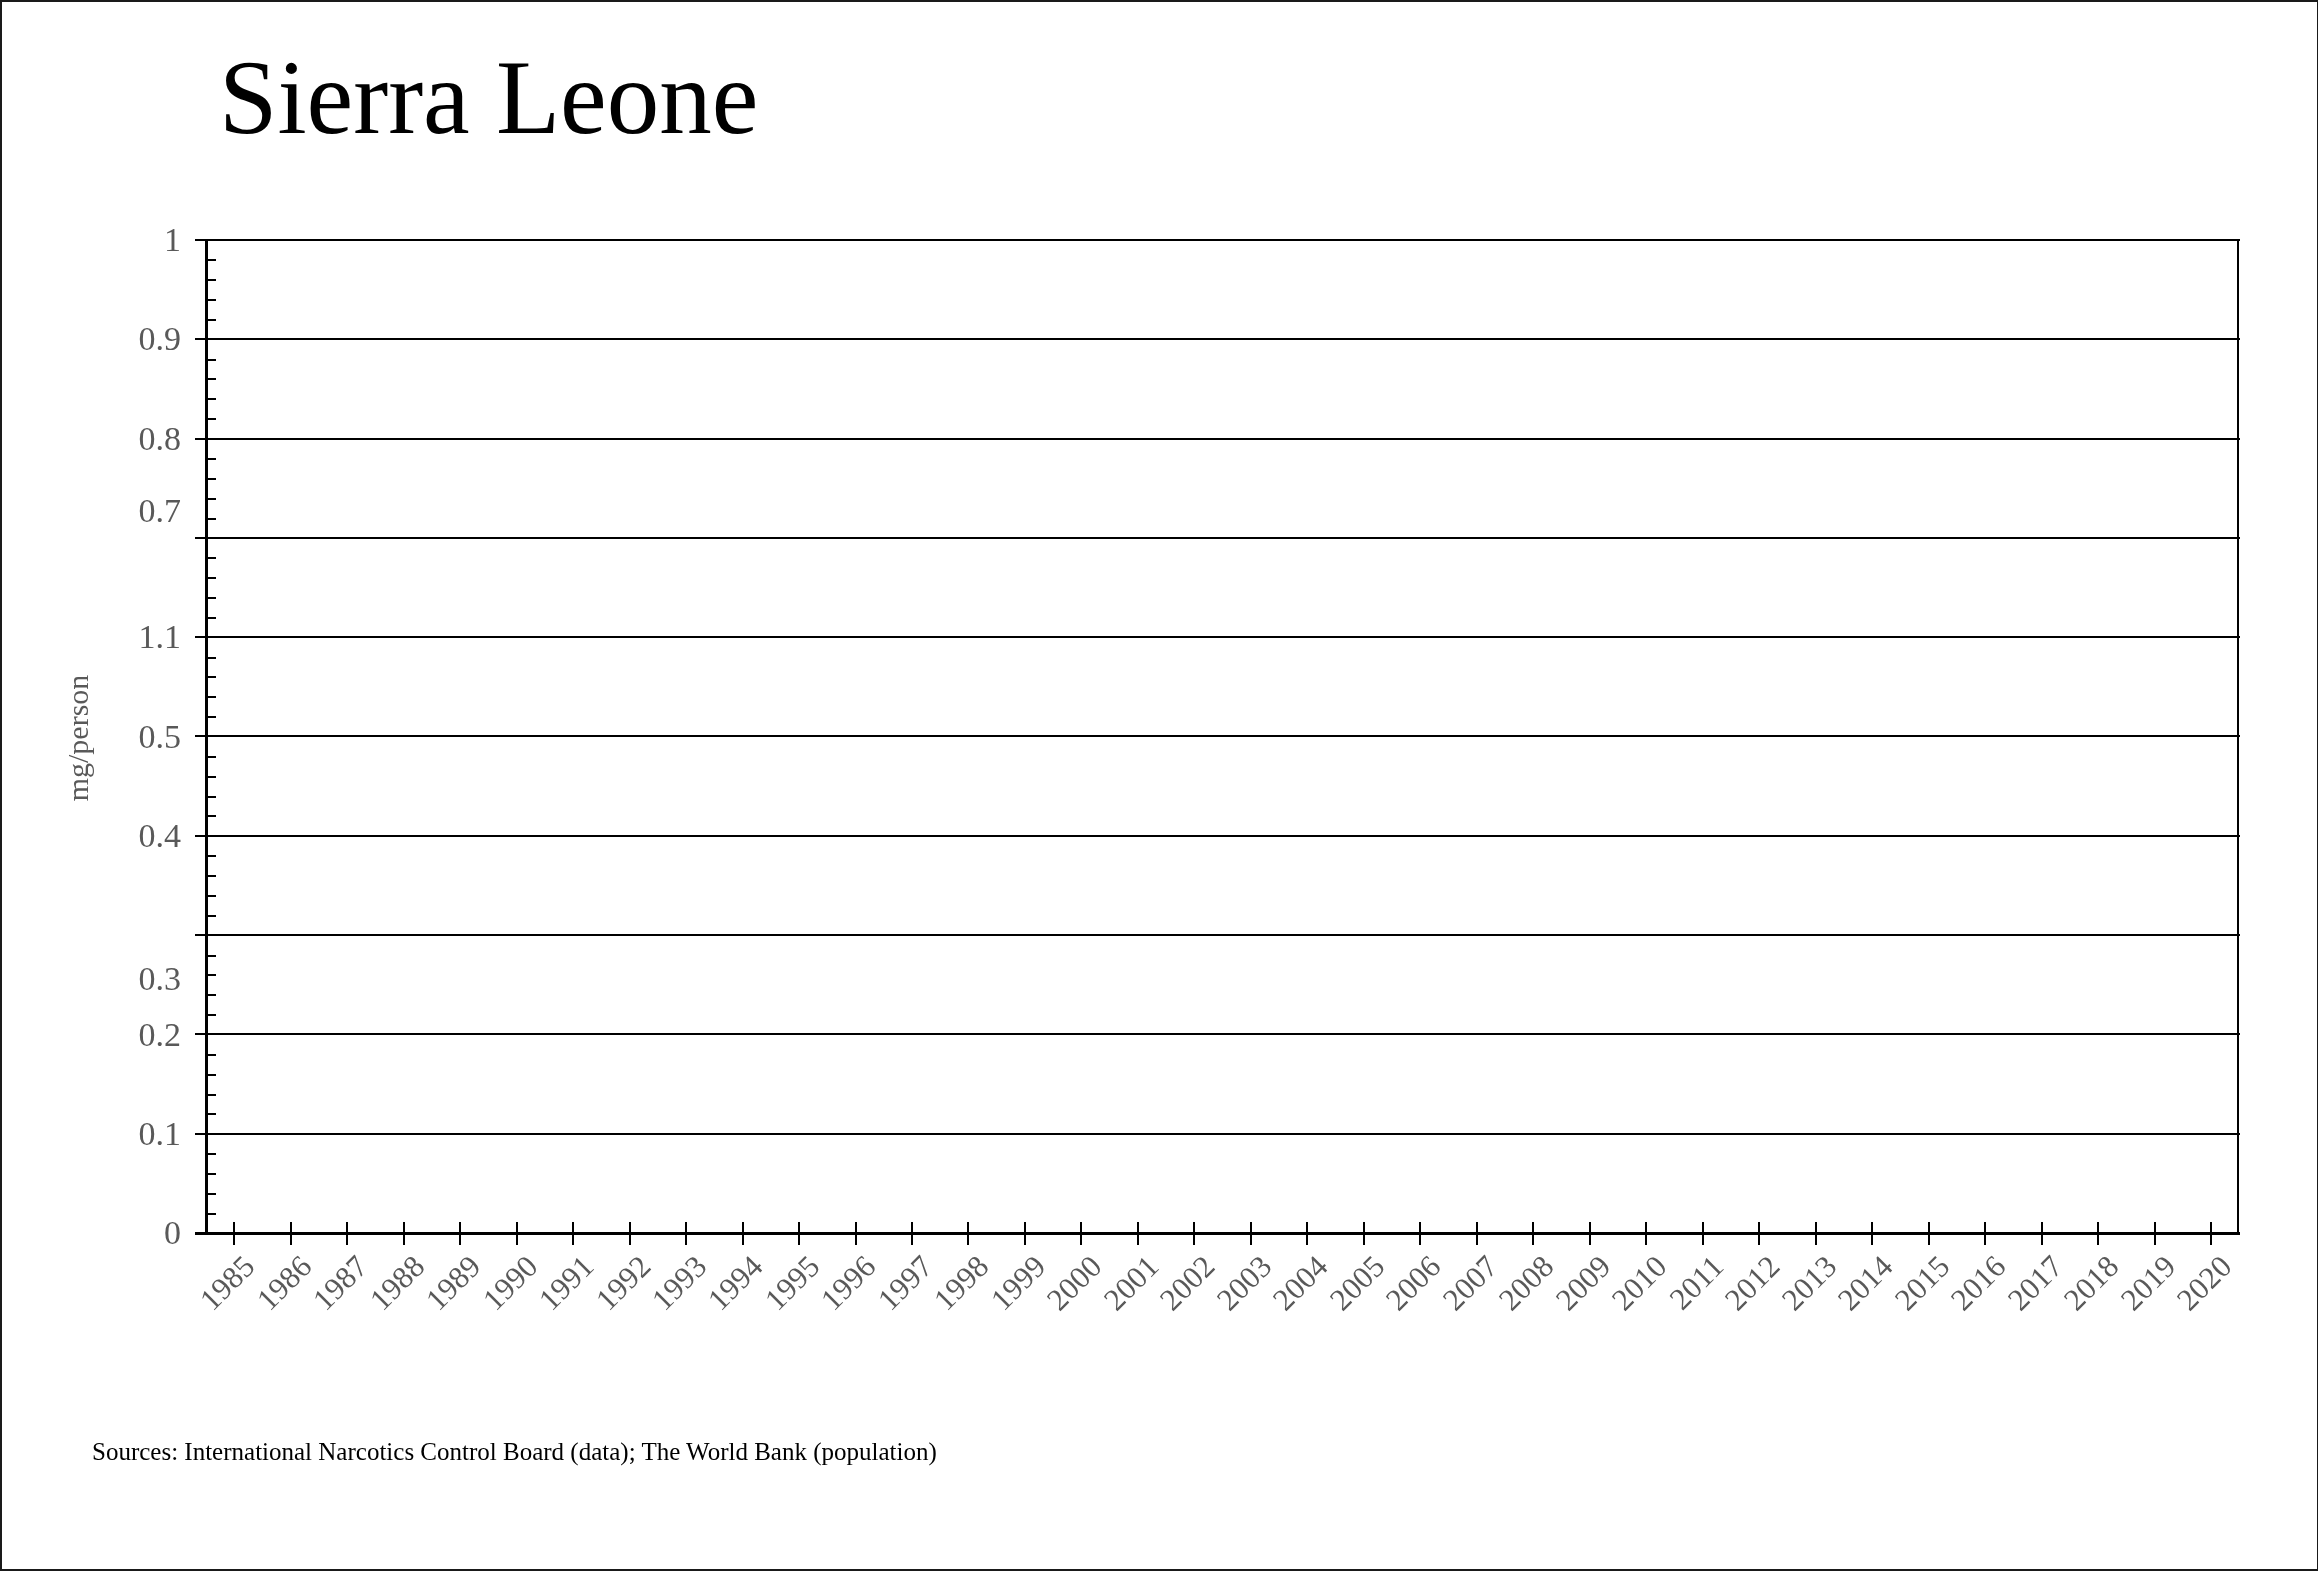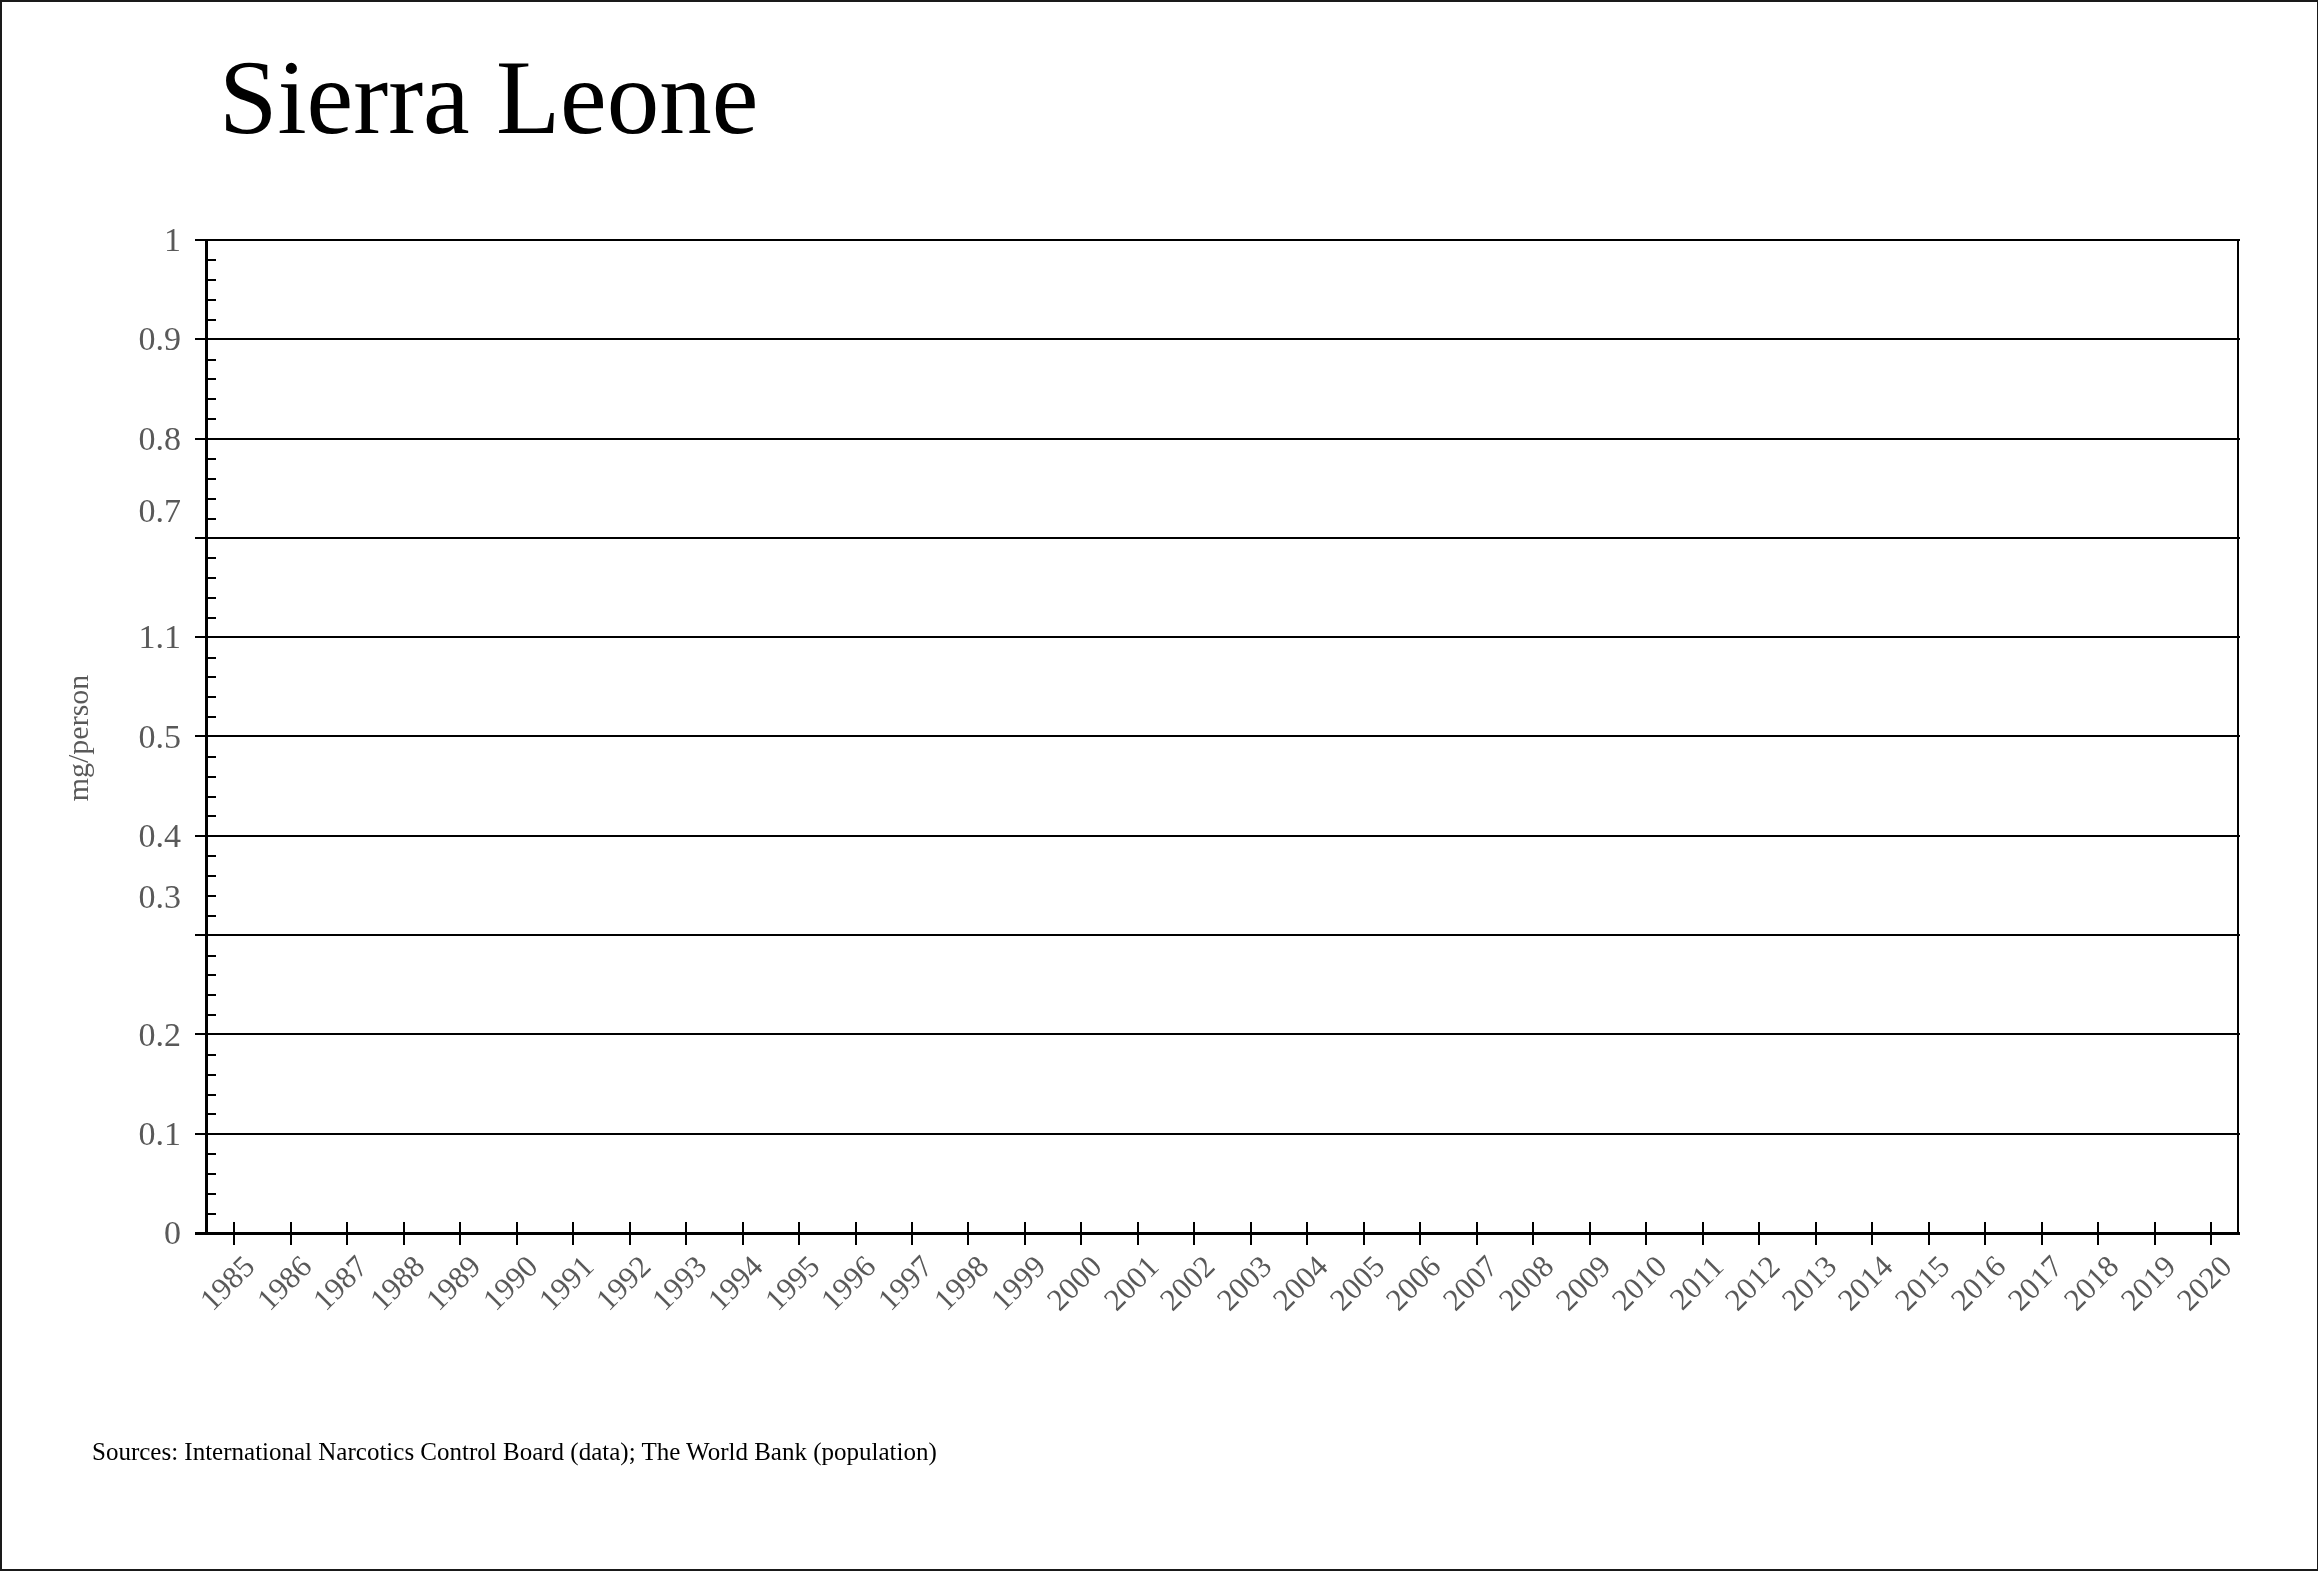--- a/index.html
+++ b/index.html
@@ -215,21 +215,21 @@
     </div>
 
   <div id="y-tick-labels">
       <div class="y-tick-label" style="top: 219px;">1</div>
       <div class="y-tick-label" style="top: 318px;">0.9</div>
       <div class="y-tick-label" style="top: 418px;">0.8</div>
       <div class="y-tick-label" style="top: 490px;">0.7</div>
       <div class="y-tick-label" style="top: 616px;">1.1</div>
       <div class="y-tick-label" style="top: 716px;">0.5</div>
       <div class="y-tick-label" style="top: 815px;">0.4</div>
-      <div class="y-tick-label" style="top: 876px;">0.3</div>
+      <div class="y-tick-label" style="top: 958px;">0.3</div>
       <div class="y-tick-label" style="top: 1014px;">0.2</div>
       <div class="y-tick-label" style="top: 1113px;">0.1</div>
       <div class="y-tick-label" style="top: 1212px;">0</div>
     </div>
   <div id="x-tick-labels">
       <div class="x-tick-label" style="right: 2079px;">1985</div>
       <div class="x-tick-label" style="right: 2022px;">1986</div>
       <div class="x-tick-label" style="right: 1966px;">1987</div>
       <div class="x-tick-label" style="right: 1909px;">1988</div>
       <div class="x-tick-label" style="right: 1853px;">1989</div>

